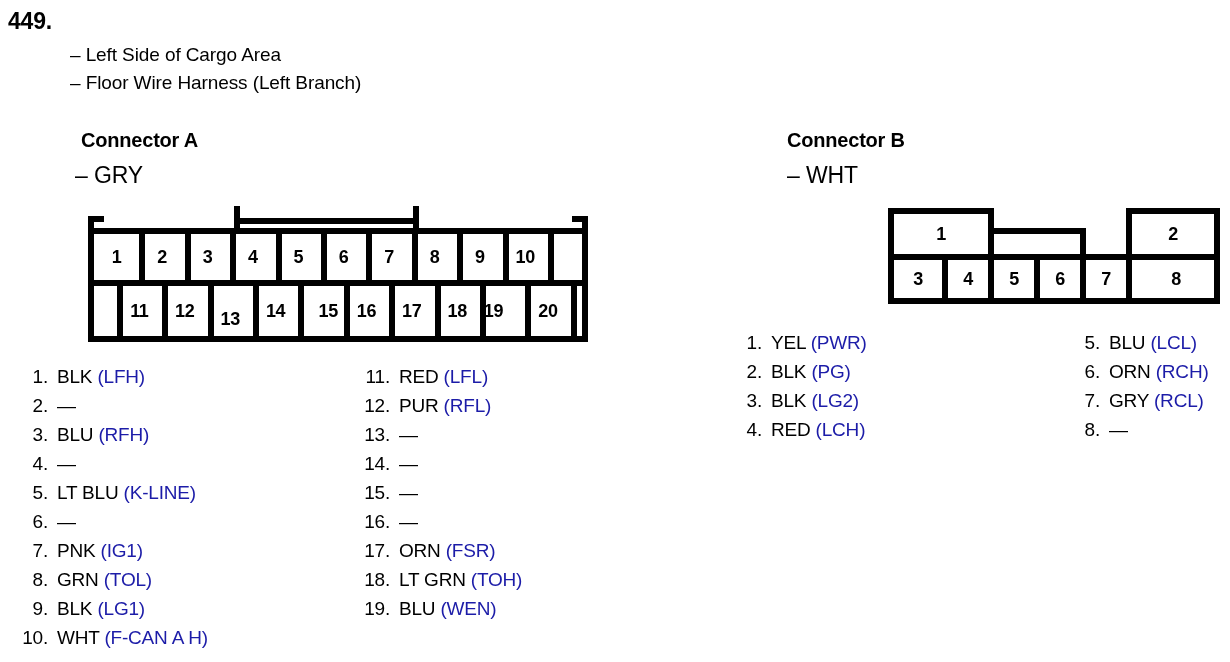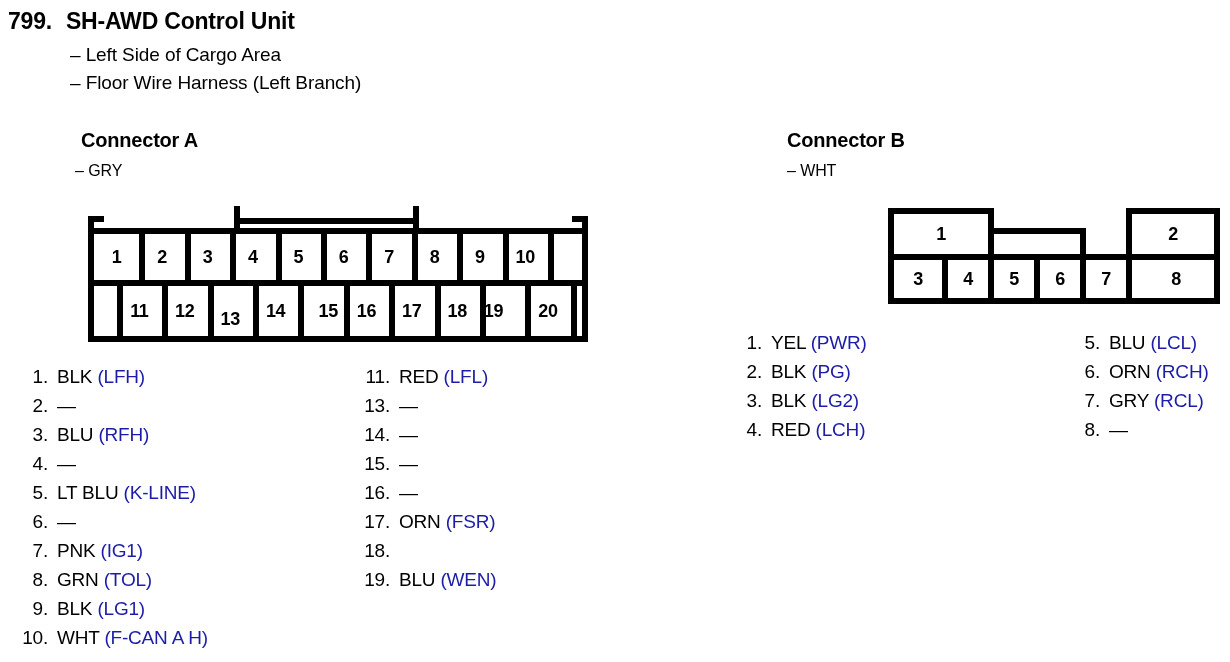--- a/index.html
+++ b/index.html
@@ -17,21 +17,21 @@
   
   .title-row{position:absolute;left:8px;top:8px;display:flex;align-items:baseline;}
   .title-num{font-size:23px;font-weight:bold;letter-spacing:-0.2px;}
   .title-text{font-size:23px;font-weight:bold;margin-left:14px;letter-spacing:-0.2px;}
   .sub{position:absolute;font-size:19px;letter-spacing:-0.1px;white-space:nowrap;}
   .sub-1{left:70px;top:44px;}
   .sub-2{left:70px;top:72px;}
 
   
   .conn-title{position:absolute;font-size:20px;font-weight:bold;letter-spacing:-0.2px;}
-  .conn-sub{position:absolute;font-size:16px;letter-spacing:-0.1px;}
+  .conn-sub{position:absolute;font-size:23px;letter-spacing:-0.1px;}
   .ca-title{left:81px;top:129px;}
   .ca-sub{left:75px;top:162px;}
   .cb-title{left:787px;top:129px;text-align:right;}
   .cb-sub{left:787px;top:162px;}
 
   
   .conn{position:absolute;}
   .bar{position:absolute;background:#000;}
   .cellnum{
     position:absolute;
@@ -54,22 +54,21 @@
   .pinval{margin-left:9px;}
   .sig{color:#1c1ca8;}
   .dash{letter-spacing:0;}
 </style>
 </head>
 <body>
 
 <div class="page">
 
   <div class="title-row">
-    <span class="title-num">799.</span>
-    <span class="title-text">SH-AWD Control Unit</span>
+    <span class="title-num">449.</span>
   </div>
   <div class="sub sub-1">– Left Side of Cargo Area</div>
   <div class="sub sub-2">– Floor Wire Harness (Left Branch)</div>
 
   <div class="conn-title ca-title">Connector A</div>
   <div class="conn-sub ca-sub">– GRY</div>
 
   <div class="conn" id="conn-a" style="left:88px;top:206px;width:500px;height:136px;">
       <div class="bar" style="left: 146px; top: 0px; width: 6px; height: 24px;"></div>
       <div class="bar" style="left: 325px; top: 0px; width: 6px; height: 24px;"></div>
@@ -167,20 +166,24 @@
         <span class="pinno">10.</span>
         <span class="pinval"><span>WHT</span> <span class="sig">(F-CAN A H)</span></span>
       </div>
     </div>
   <div class="pinlist" id="a-right" style="left:350px;top:362px;">
       <div class="pinrow">
         <span class="pinno">11.</span>
         <span class="pinval"><span>RED</span> <span class="sig">(LFL)</span></span>
       </div>
       <div class="pinrow">
+        <span class="pinno">12.</span>
+        <span class="pinval"><span>PUR</span> <span class="sig">(RFL)</span></span>
+      </div>
+      <div class="pinrow">
         <span class="pinno">13.</span>
         <span class="pinval"><span class="dash">—</span></span>
       </div>
       <div class="pinrow">
         <span class="pinno">14.</span>
         <span class="pinval"><span class="dash">—</span></span>
       </div>
       <div class="pinrow">
         <span class="pinno">15.</span>
         <span class="pinval"><span class="dash">—</span></span>
@@ -188,20 +191,21 @@
       <div class="pinrow">
         <span class="pinno">16.</span>
         <span class="pinval"><span class="dash">—</span></span>
       </div>
       <div class="pinrow">
         <span class="pinno">17.</span>
         <span class="pinval"><span>ORN</span> <span class="sig">(FSR)</span></span>
       </div>
       <div class="pinrow">
         <span class="pinno">18.</span>
+        <span class="pinval"><span>LT GRN</span> <span class="sig">(TOH)</span></span>
       </div>
       <div class="pinrow">
         <span class="pinno">19.</span>
         <span class="pinval"><span>BLU</span> <span class="sig">(WEN)</span></span>
       </div>
     </div>
 
   <div class="conn-title cb-title">Connector B</div>
   <div class="conn-sub cb-sub">– WHT</div>
 

